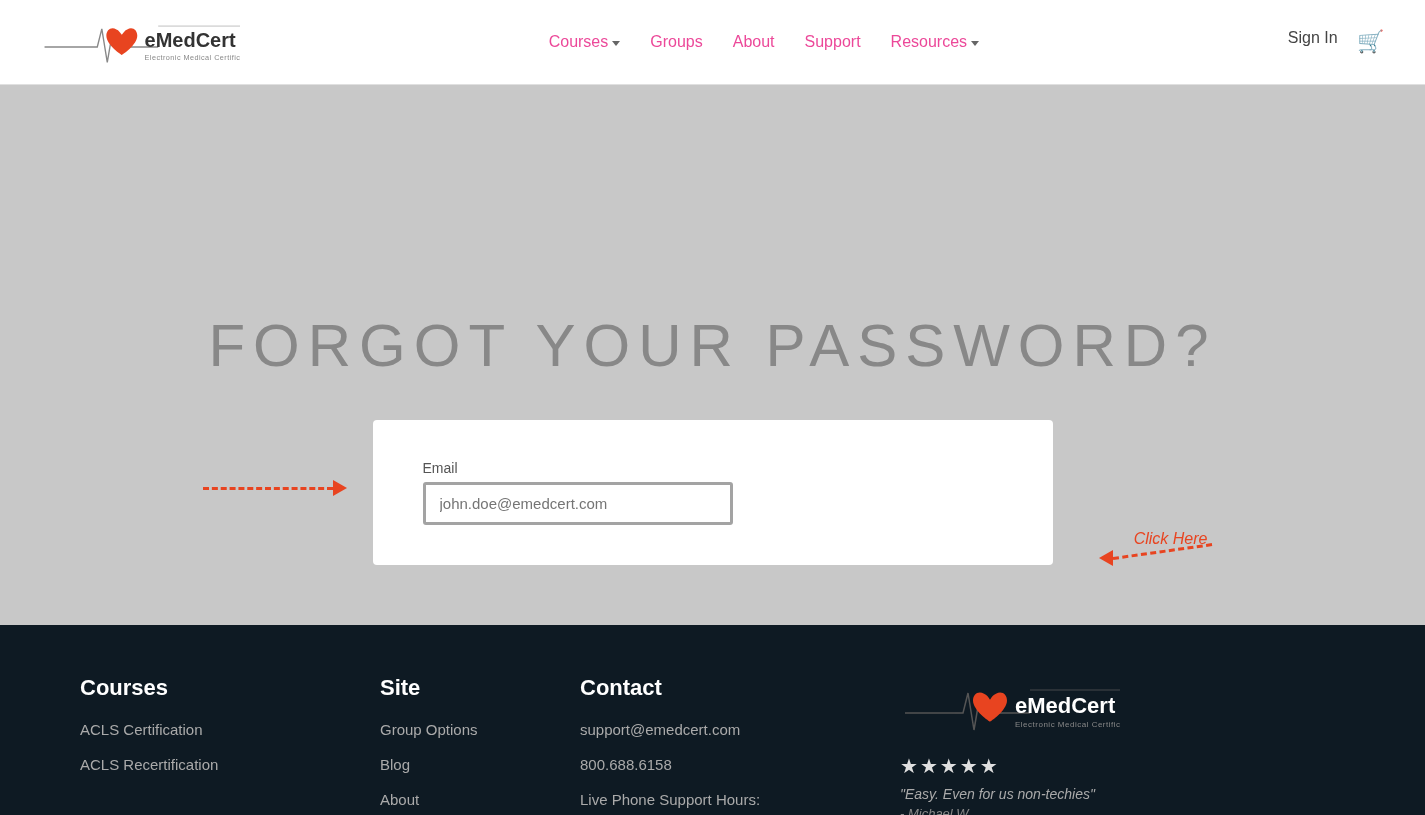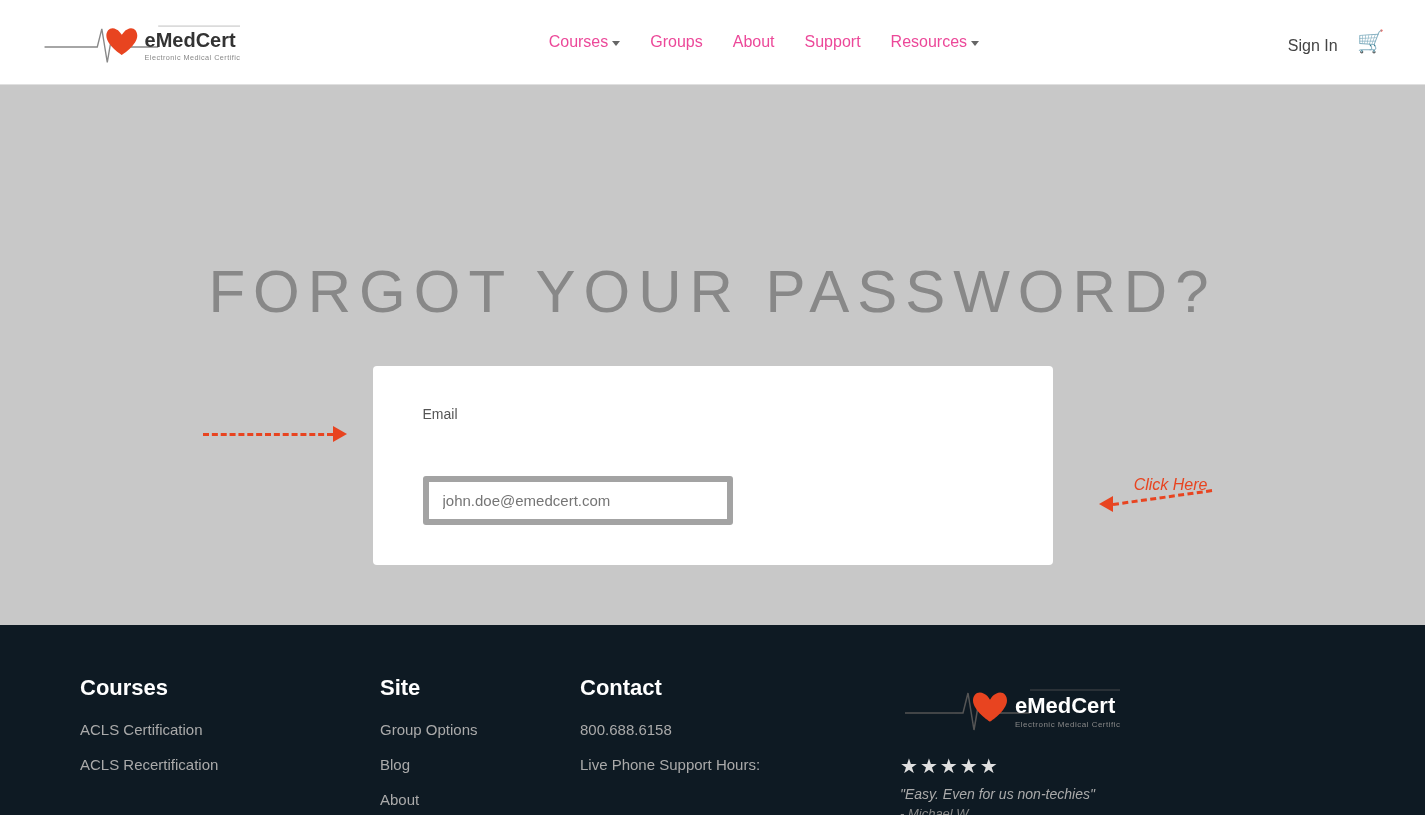--- a/index.html
+++ b/index.html
@@ -41,21 +41,21 @@
     .chevron-down {
       display: inline-block;
       width: 0; height: 0;
       border-left: 4px solid transparent;
       border-right: 4px solid transparent;
       border-top: 5px solid #666;
       margin-top: 2px;
     }
     .header-right {
       display: flex;
-      align-items: flex-end;
+      align-items: flex-start;
       gap: 20px;
     }
     .sign-in-link {
       font-size: 16px;
       color: #444;
       cursor: pointer;
       text-decoration: none;
     }
     .cart-icon {
       font-size: 22px;
@@ -95,26 +95,25 @@
     .form-label {
       display: block;
       font-size: 14px;
       color: #555;
       margin-bottom: 6px;
     }
 
     .email-input {
       width: 310px;
       padding: 10px 14px;
-      border: 6px solid #a3a3a3;
+      border: 3px solid #a3a3a3;
       border-radius: 3px;
       font-size: 15px;
       color: #666;
       outline: none;
-      margin-top: 48px;
     }
 
     
     .dashed-arrow-right {
       position: absolute;
       left: -170px;
       top: 60px;
       display: flex;
       align-items: center;
     }
@@ -323,20 +322,21 @@
 
     <div>
       <div class="footer-col-title">Site</div>
       <a class="footer-link">Group Options</a>
       <a class="footer-link">Blog</a>
       <a class="footer-link">About</a>
     </div>
 
     <div>
       <div class="footer-col-title">Contact</div>
+      <a class="footer-link">support@emedcert.com</a>
       <span class="footer-link">800.688.6158</span>
       <span class="footer-link">Live Phone Support Hours:</span>
     </div>
 
     <div class="footer-logo-area">
       <svg class="footer-logo-svg" viewBox="0 0 220 65" xmlns="http://www.w3.org/2000/svg">
         <line x1="5" y1="38" x2="55" y2="38" stroke="#555" stroke-width="1.5"></line>
         <polyline points="55,38 63,38 68,18 74,55 80,20 86,38 130,38" stroke="#555" stroke-width="1.5" fill="none"></polyline>
         <path d="M100,55 C100,55 80,42 80,30 C80,23 86,18 93,22 C96,23 98,26 100,29 C102,26 104,23 107,22 C114,18 120,23 120,30 C120,42 100,55 100,55Z" fill="#e84420" transform="translate(5,0) scale(0.85)"></path>
         <text x="115" y="38" font-family="Arial" font-size="22" font-weight="bold" fill="#ffffff">eMedCert</text>

